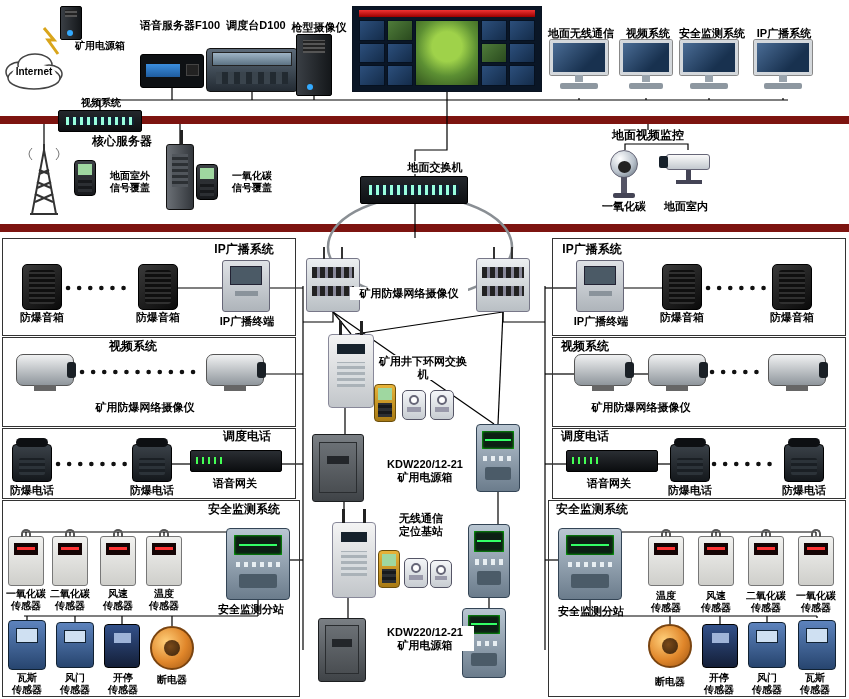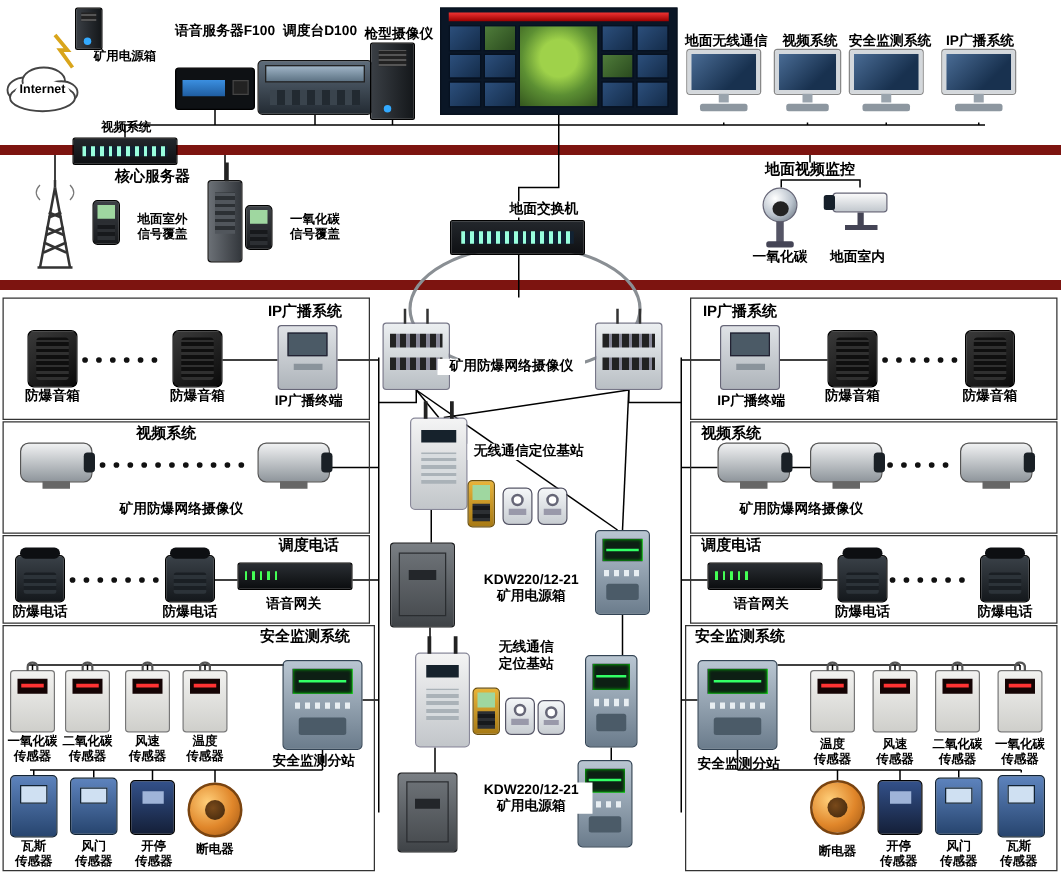--- a/index.html
+++ b/index.html
@@ -455,21 +455,21 @@
 传感器</div>
   <div class="dev breaker" style="left:150px;top:626px;width:44px;height:44px">
       <i></i>
     </div>
   <div class="lbl f10" style="left:144px;top:674px;width:56px">断电器</div>
 
   <div class="dev base" style="left:328px;top:334px;width:46px;height:74px">
       <i></i>
       <u></u>
     </div>
-  <div class="lbl wbg" style="left:374px;top:355px;width:98px">无线通信定位基站</div>
+  <div class="lbl wbg" style="left:374px;top:355px;width:98px">矿用井下环网交换机</div>
   <div class="dev cph yellow" style="left:374px;top:384px;width:22px;height:38px">
       <i></i>
       <u></u>
     </div>
   <div class="dev tag" style="left:402px;top:390px;width:24px;height:30px">
       <i></i>
       <u></u>
     </div>
   <div class="dev tag" style="left:430px;top:390px;width:24px;height:30px">
       <i></i>

